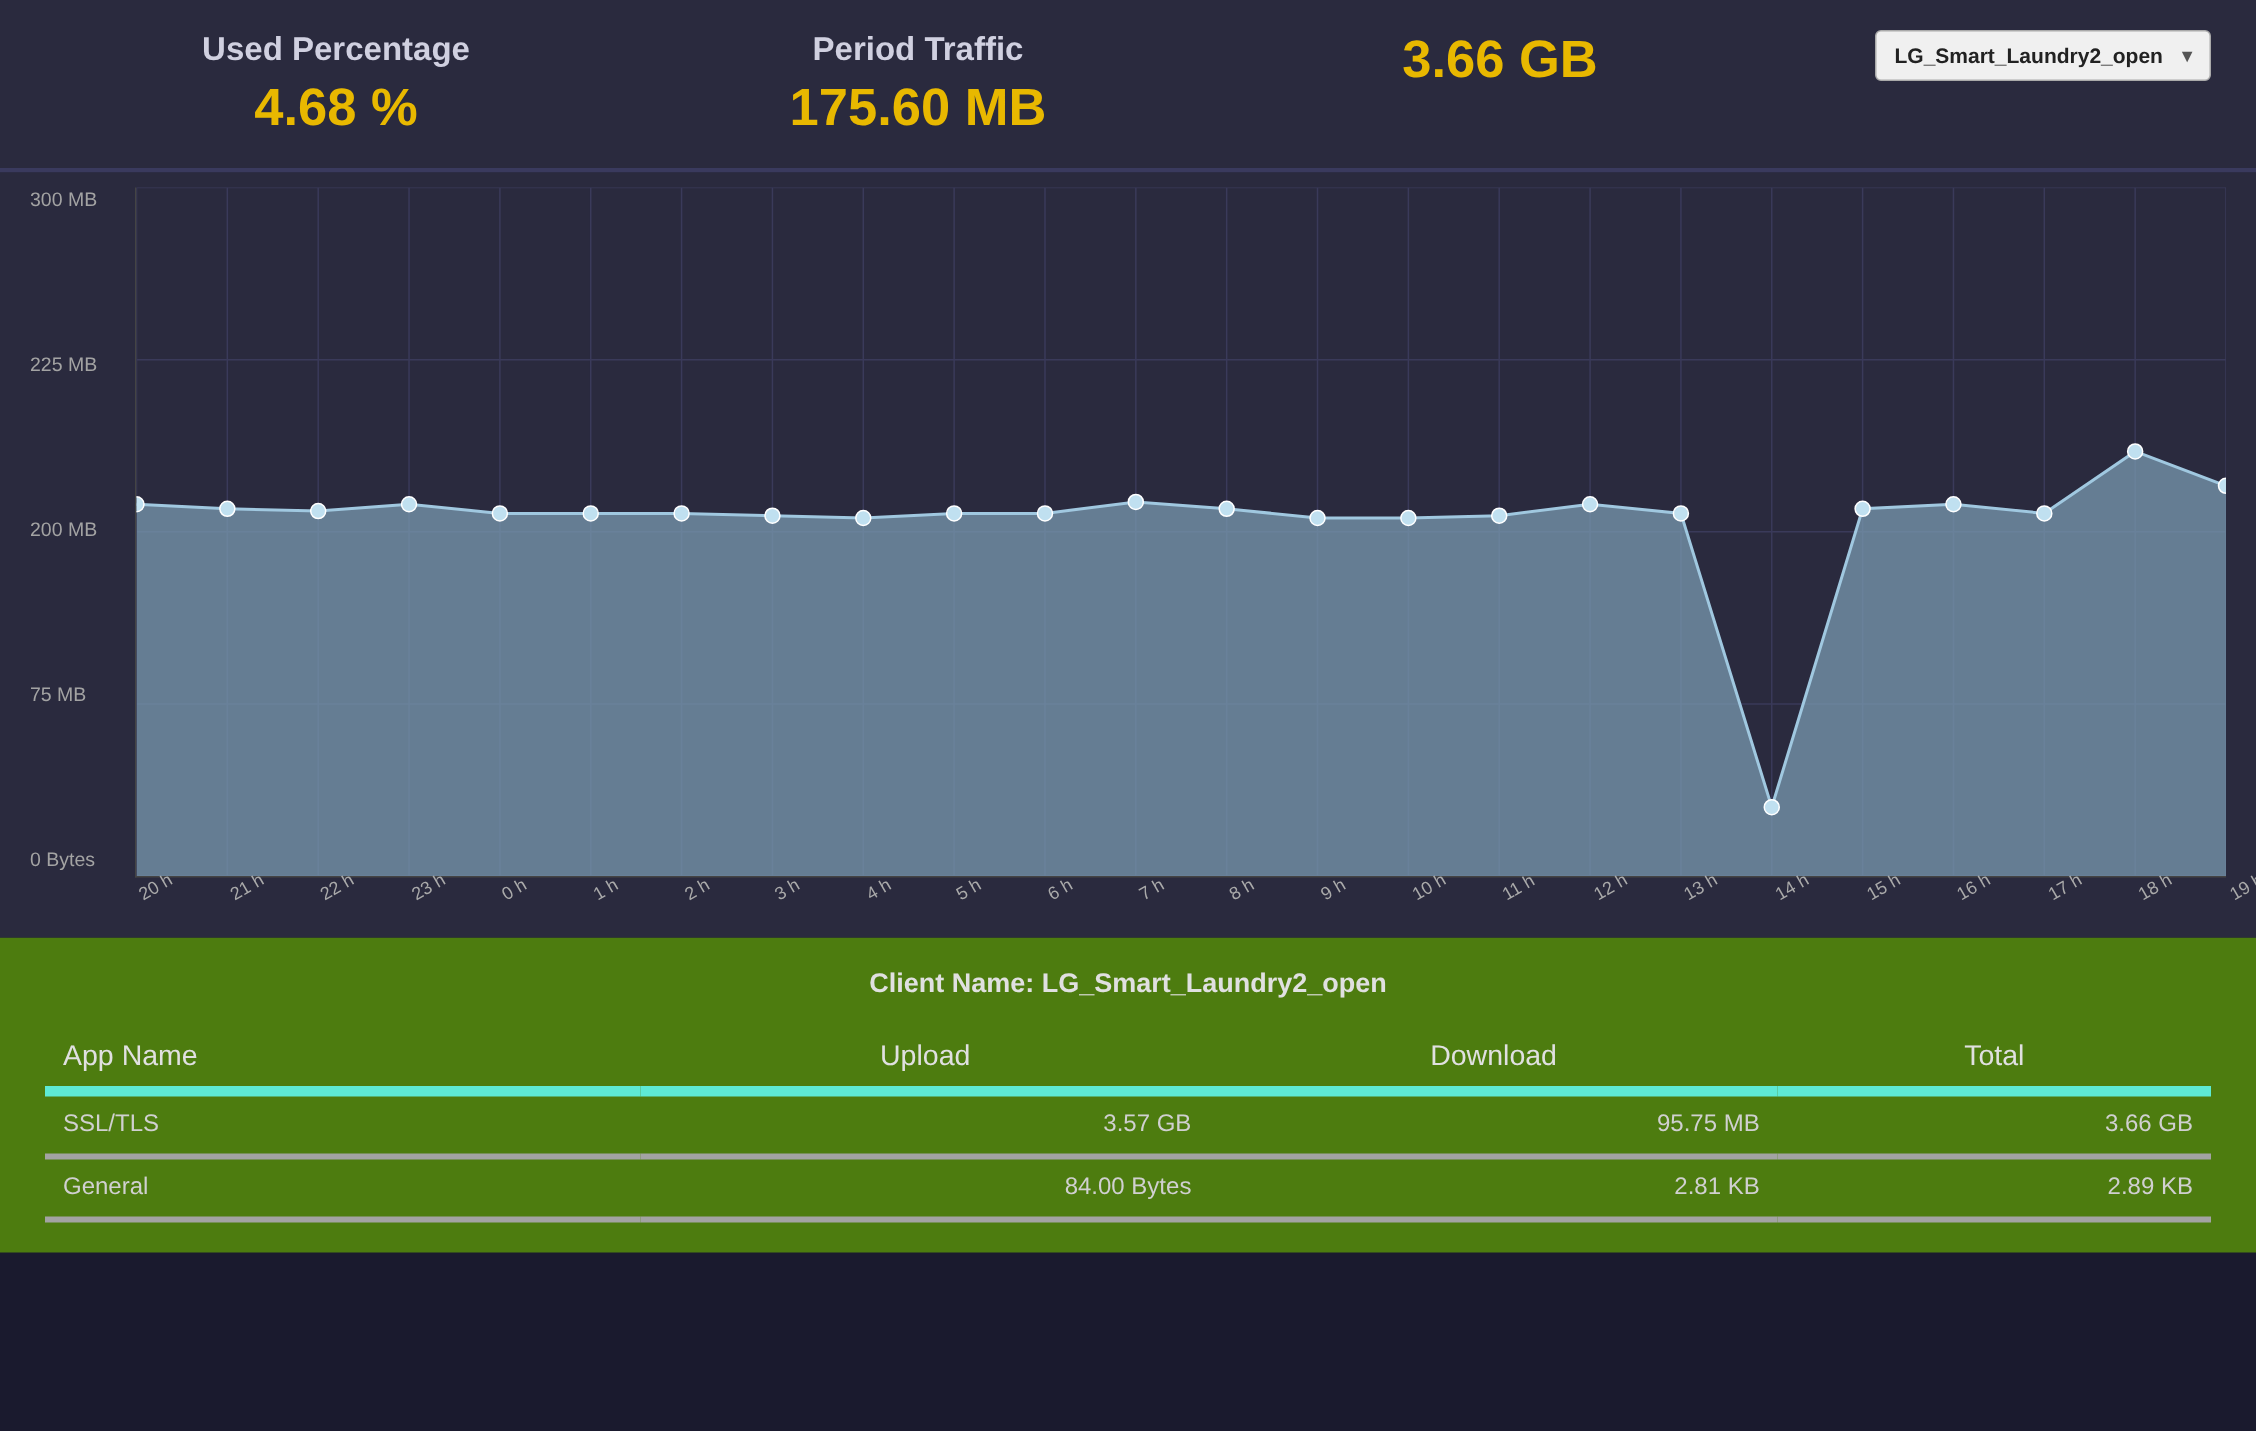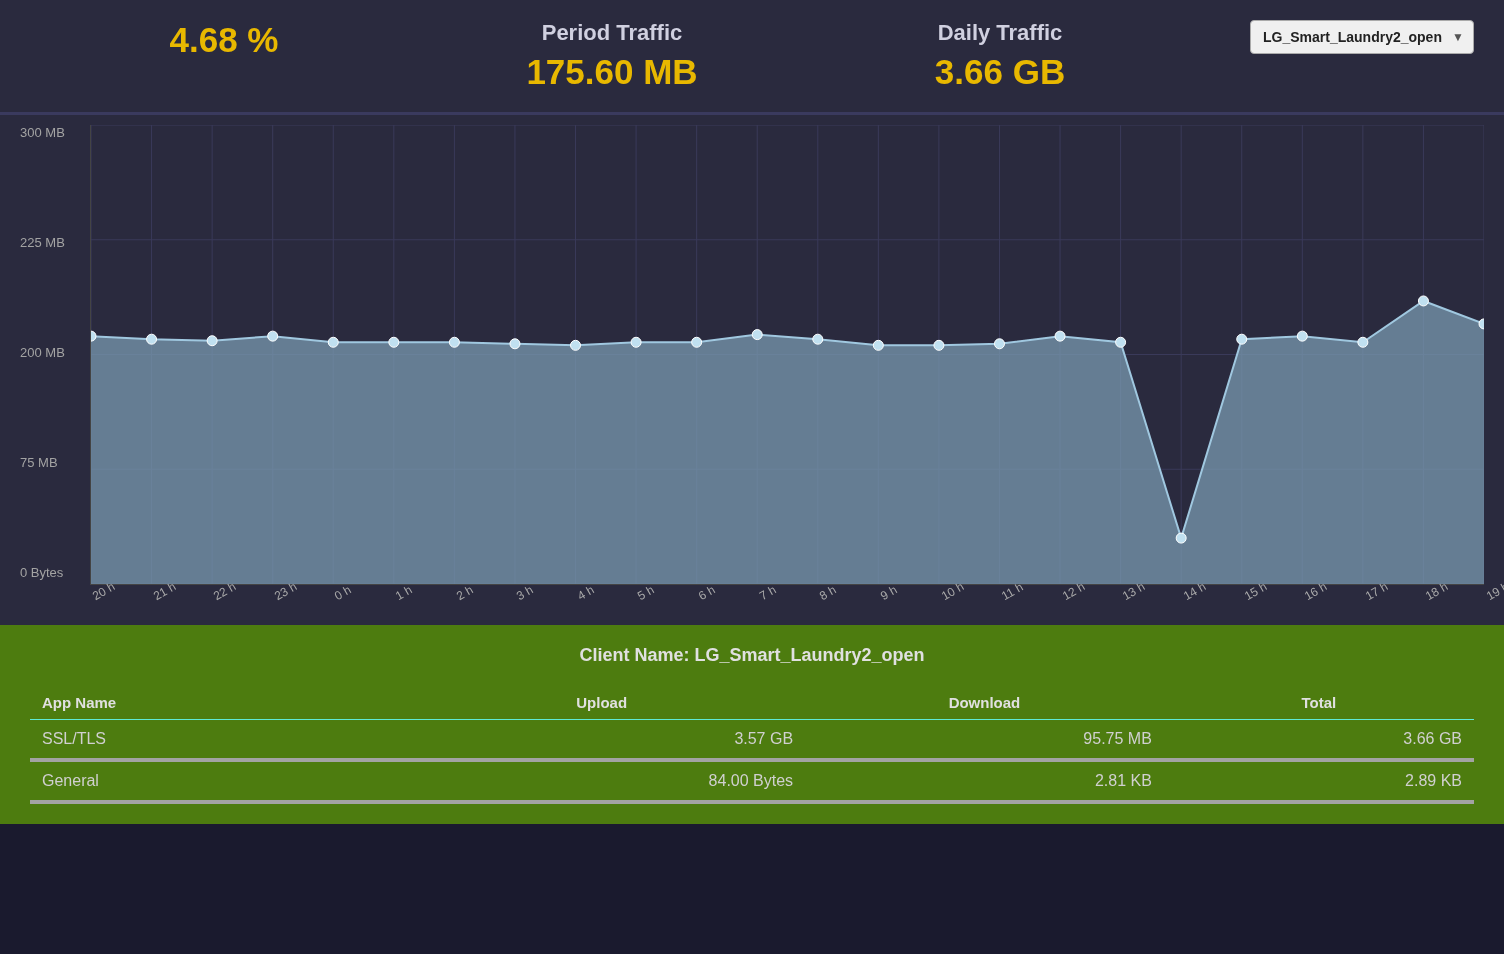--- a/index.html
+++ b/index.html
@@ -152,26 +152,26 @@
       text-align: center;
       margin-bottom: 20px;
     }
 
     .data-table {
       width: 100%;
       border-collapse: collapse;
     }
 
     .data-table th {
-      font-size: 15px;
-      font-weight: bold;
+      font-size: 19px;
+      font-weight: normal;
       color: #e0e0e0;
       padding: 8px 12px;
       text-align: left;
-      border-bottom: 1px solid #5eead4;
+      border-bottom: 7px solid #5eead4;
     }
 
     .data-table th.right {
       text-align: center;
       margin-top: 48px;
     }
 
     .data-table td {
       font-size: 16px;
       color: #d0d0d0;
@@ -183,28 +183,28 @@
     .data-table td.right {
       text-align: right;
     }
   </style>
 </head>
 <body>
 
 <div class="top-panel">
   <div class="stats-row">
     <div class="stat-block">
+      <div class="stat-label">Used Percentage</div>
       <div class="stat-value">4.68 %</div>
     </div>
     <div class="stat-block">
       <div class="stat-label">Period Traffic</div>
       <div class="stat-value">175.60 MB</div>
     </div>
     <div class="stat-block">
-      <div class="stat-label">Daily Traffic</div>
       <div class="stat-value">3.66 GB</div>
     </div>
     <div class="dropdown-area">
       <div class="dropdown-wrapper">
         <select class="dropdown-select">
           <option>LG_Smart_Laundry2_open</option>
         </select>
       </div>
     </div>
   </div>

